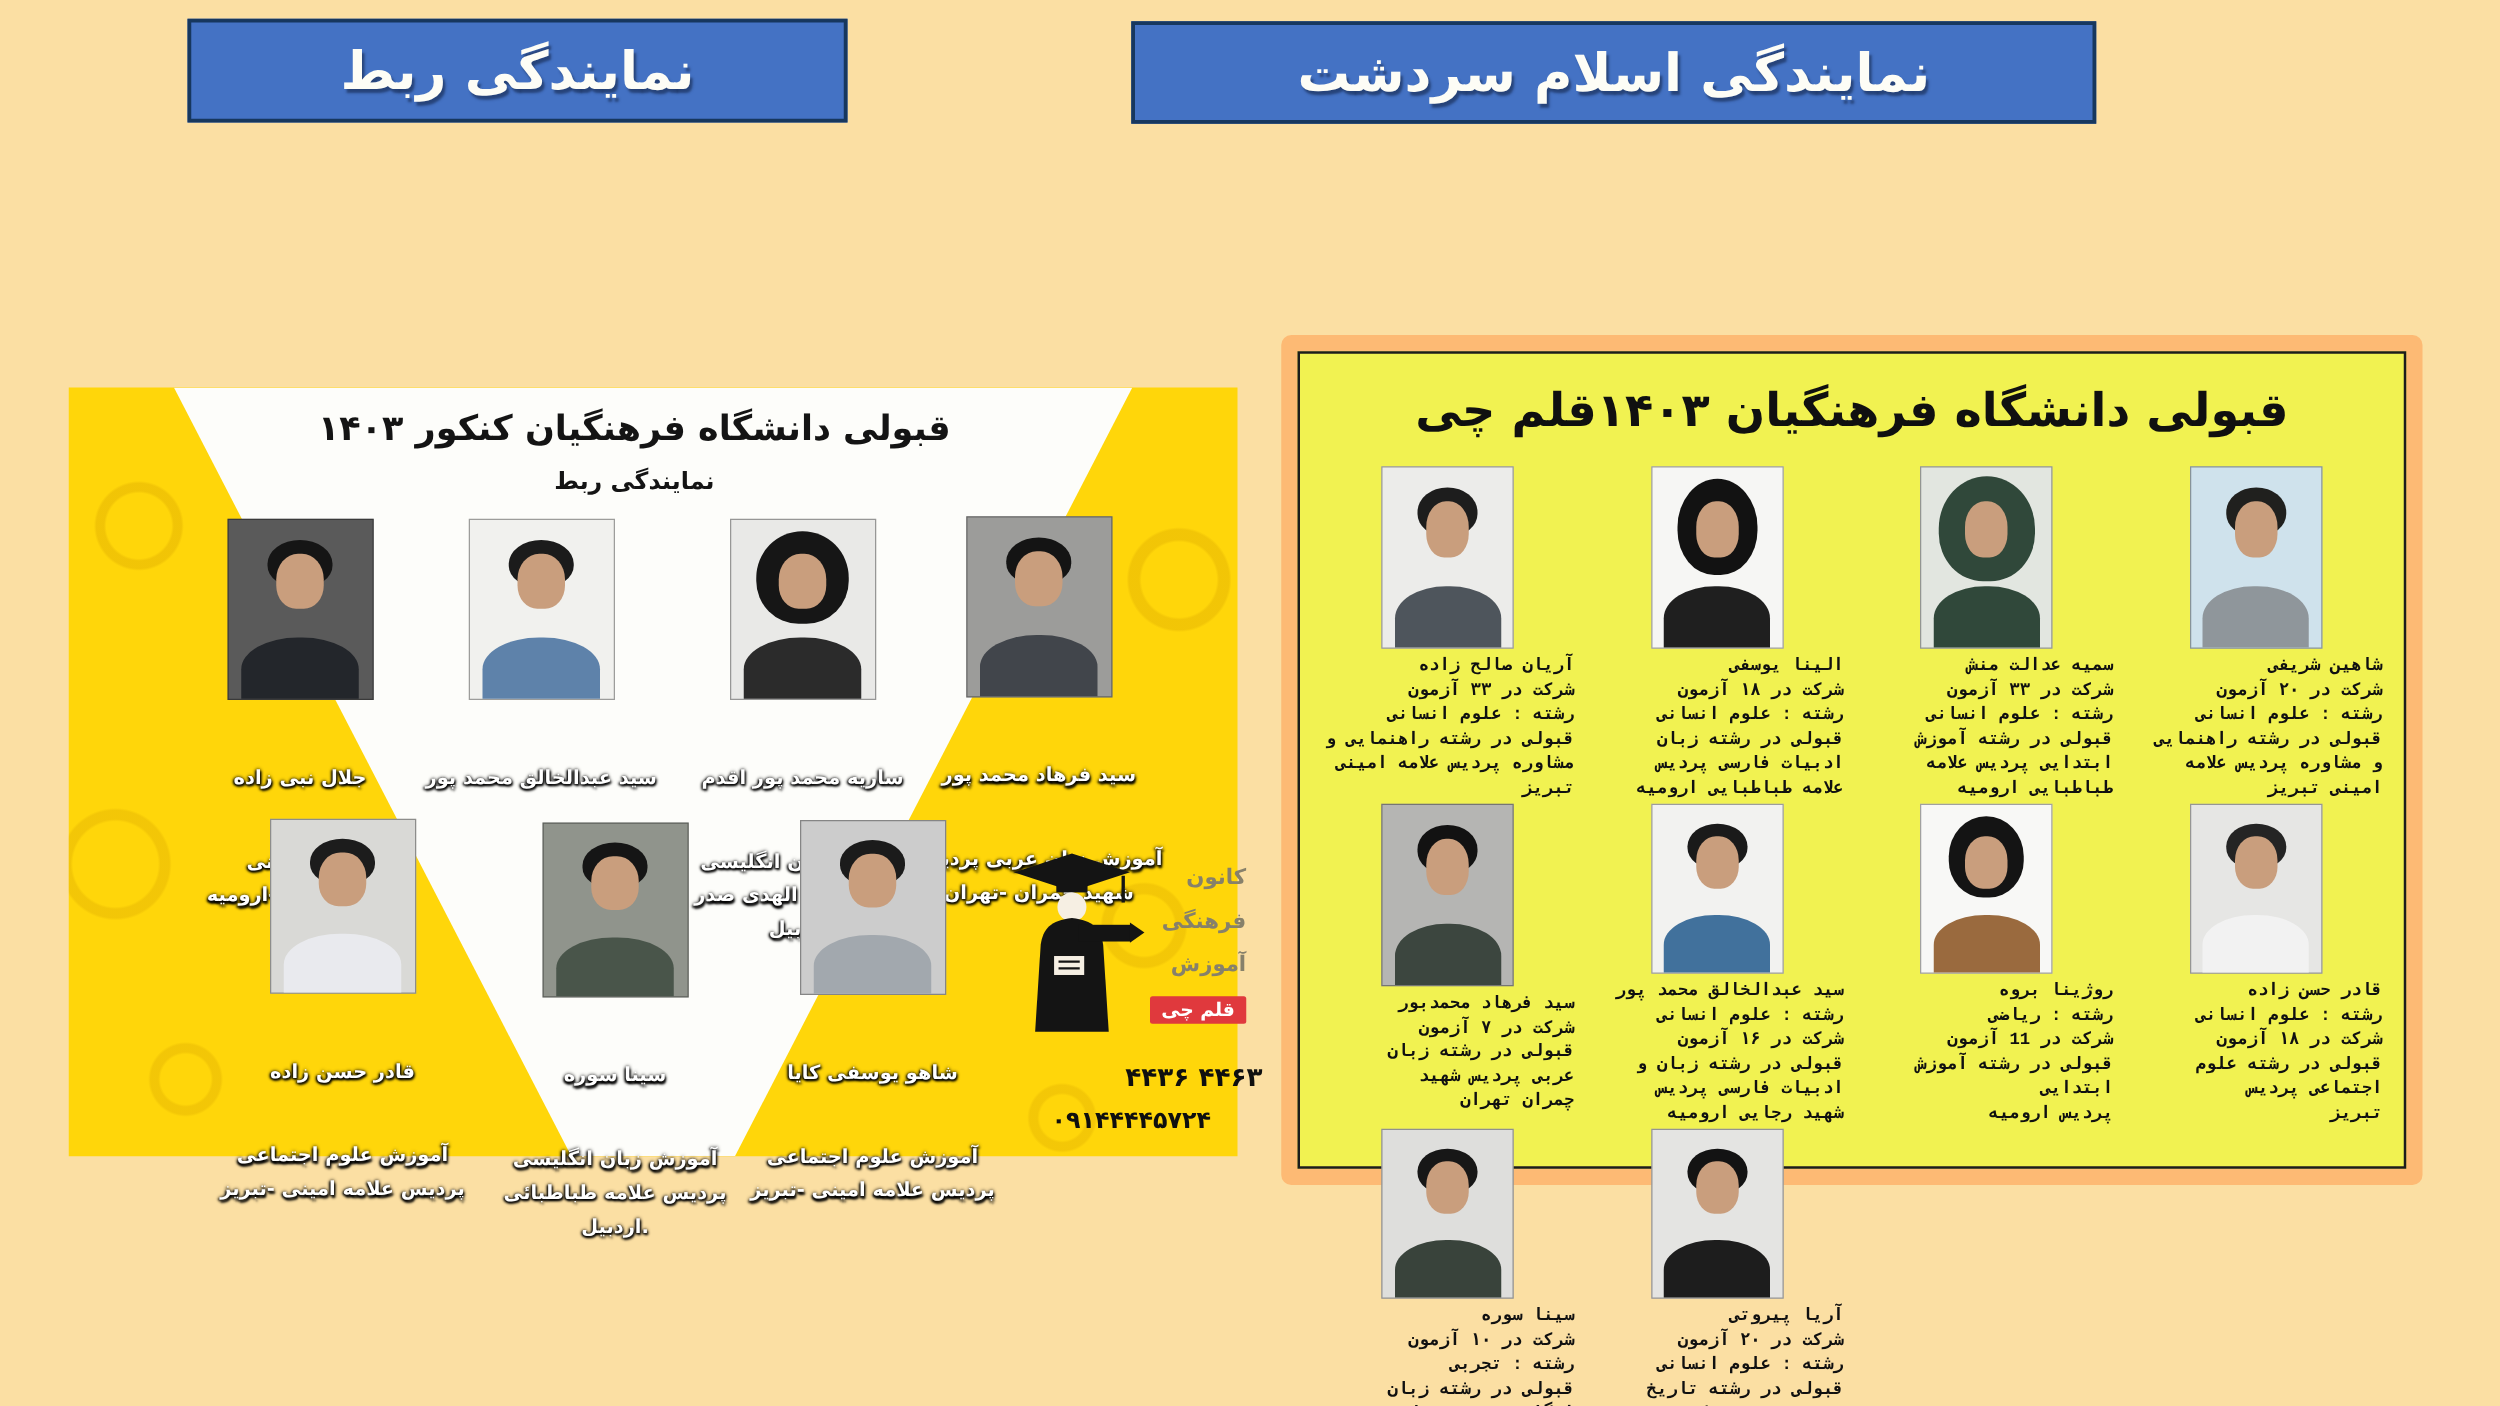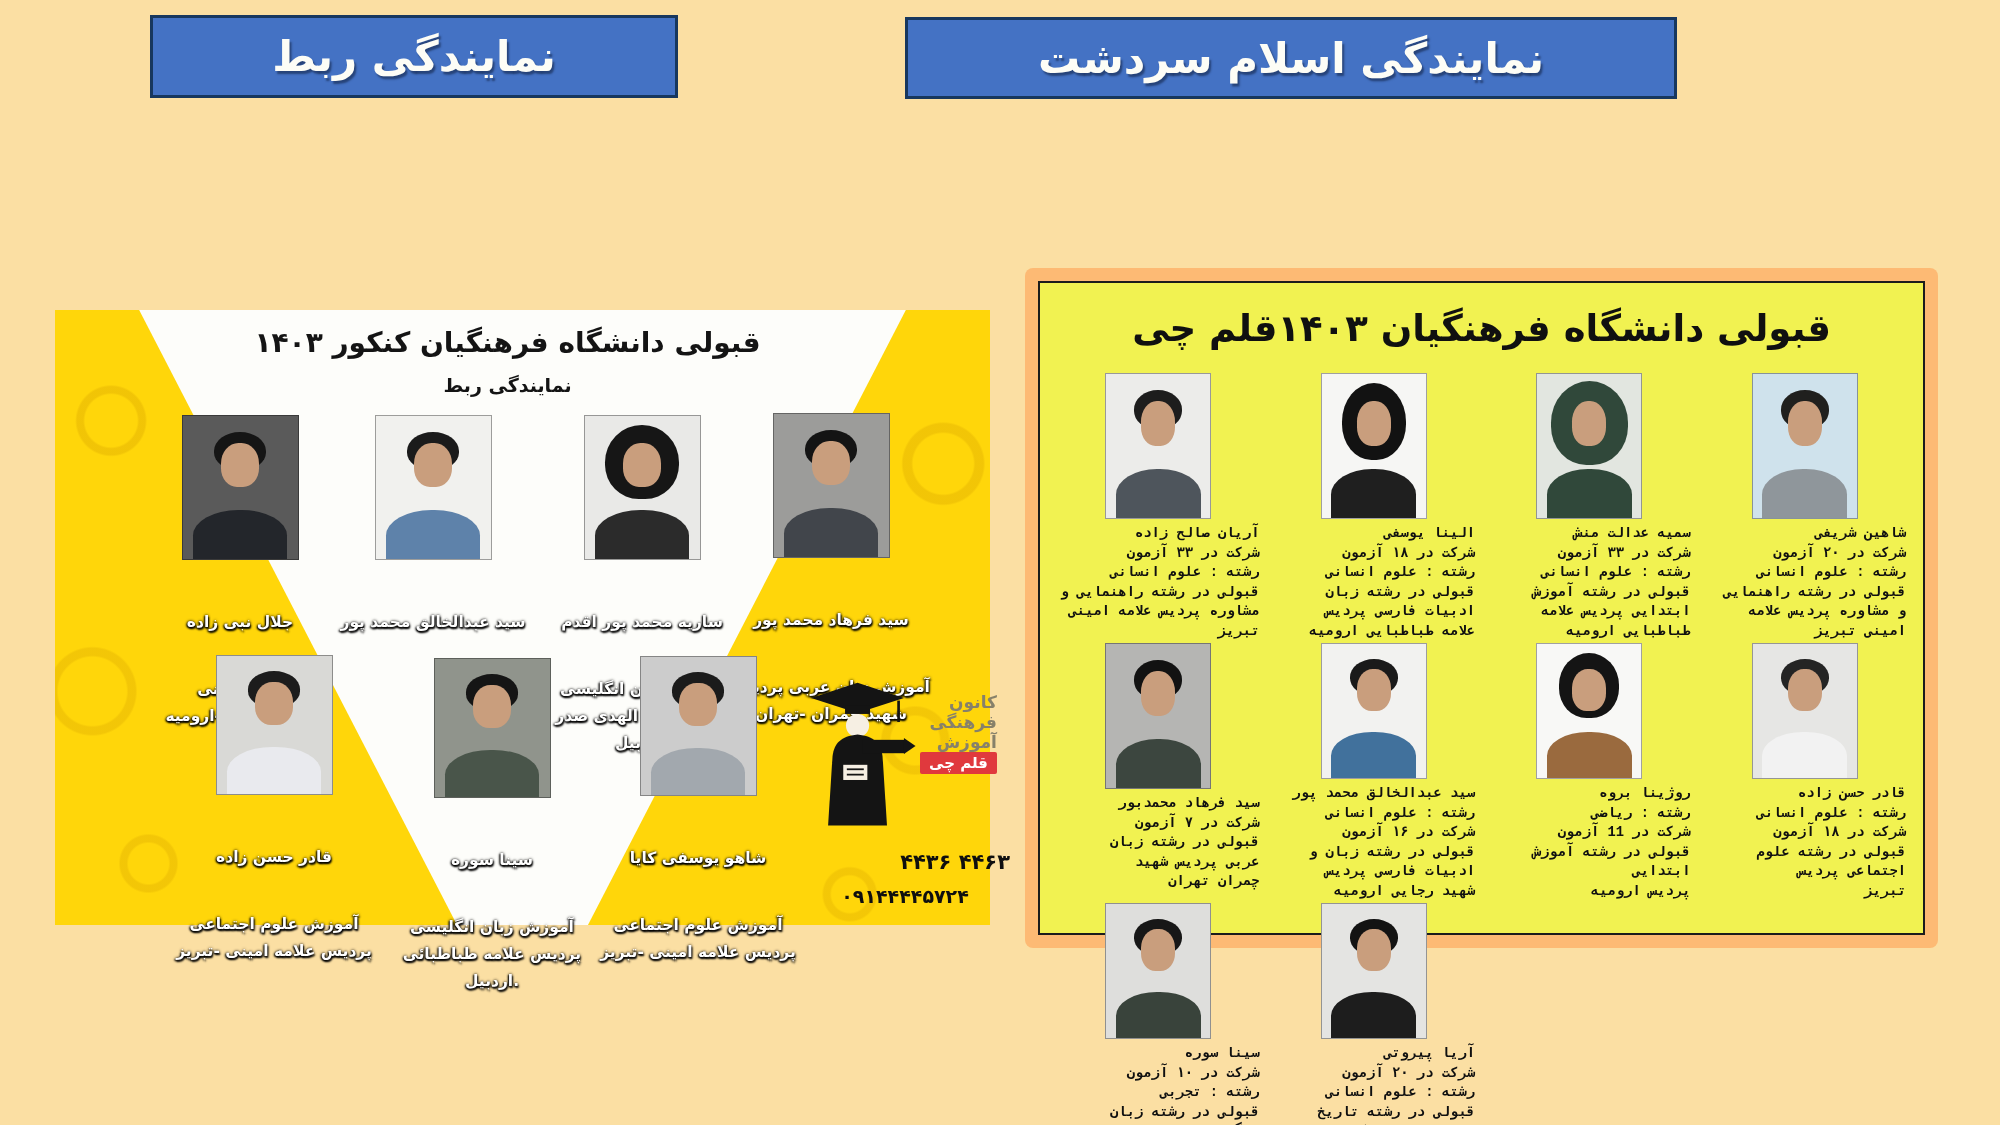--- a/index.html
+++ b/index.html
@@ -45,21 +45,21 @@
          width:var(--hairw,46%);height:var(--hairh,27%);
          background:var(--phair,#1a1a1a);border-radius:50% 50% 46% 46%;}
   .photo .p-face{position:absolute;top:19%;left:33.5%;width:33%;height:31%;
          background:var(--pskin,#c99e7d);border-radius:46% 46% 42% 42%;}
   .ph-s{height:140px;}
 
   
   .logo-block{position:absolute;left:745px;top:362px;width:210px;height:245px;}
   .logo-fig{position:absolute;left:4px;top:0;}
   .logo-words{position:absolute;left:120px;top:20px;display:flex;flex-direction:column;
-              align-items:flex-start;direction:rtl;
+              gap:15px;align-items:flex-start;direction:rtl;
               color:#87816a;font-size:17px;font-weight:bold;}
   .logo-badge{background:#E0393D;color:#fff;font-size:15px;font-weight:bold;
               padding:2px 9px;border-radius:2px;}
   .logo-phones{position:absolute;left:0;top:178px;width:100%;text-align:center;
                font-weight:bold;color:#0f0f0f;}
   .logo-phones .p1{font-size:21px;letter-spacing:2px;text-align:right;}
   .logo-phones .p2{font-size:19px;margin-top:11px;letter-spacing:1px;}
 
   
   .poster-right{position:absolute;left:1025px;top:268px;width:913px;height:680px;

